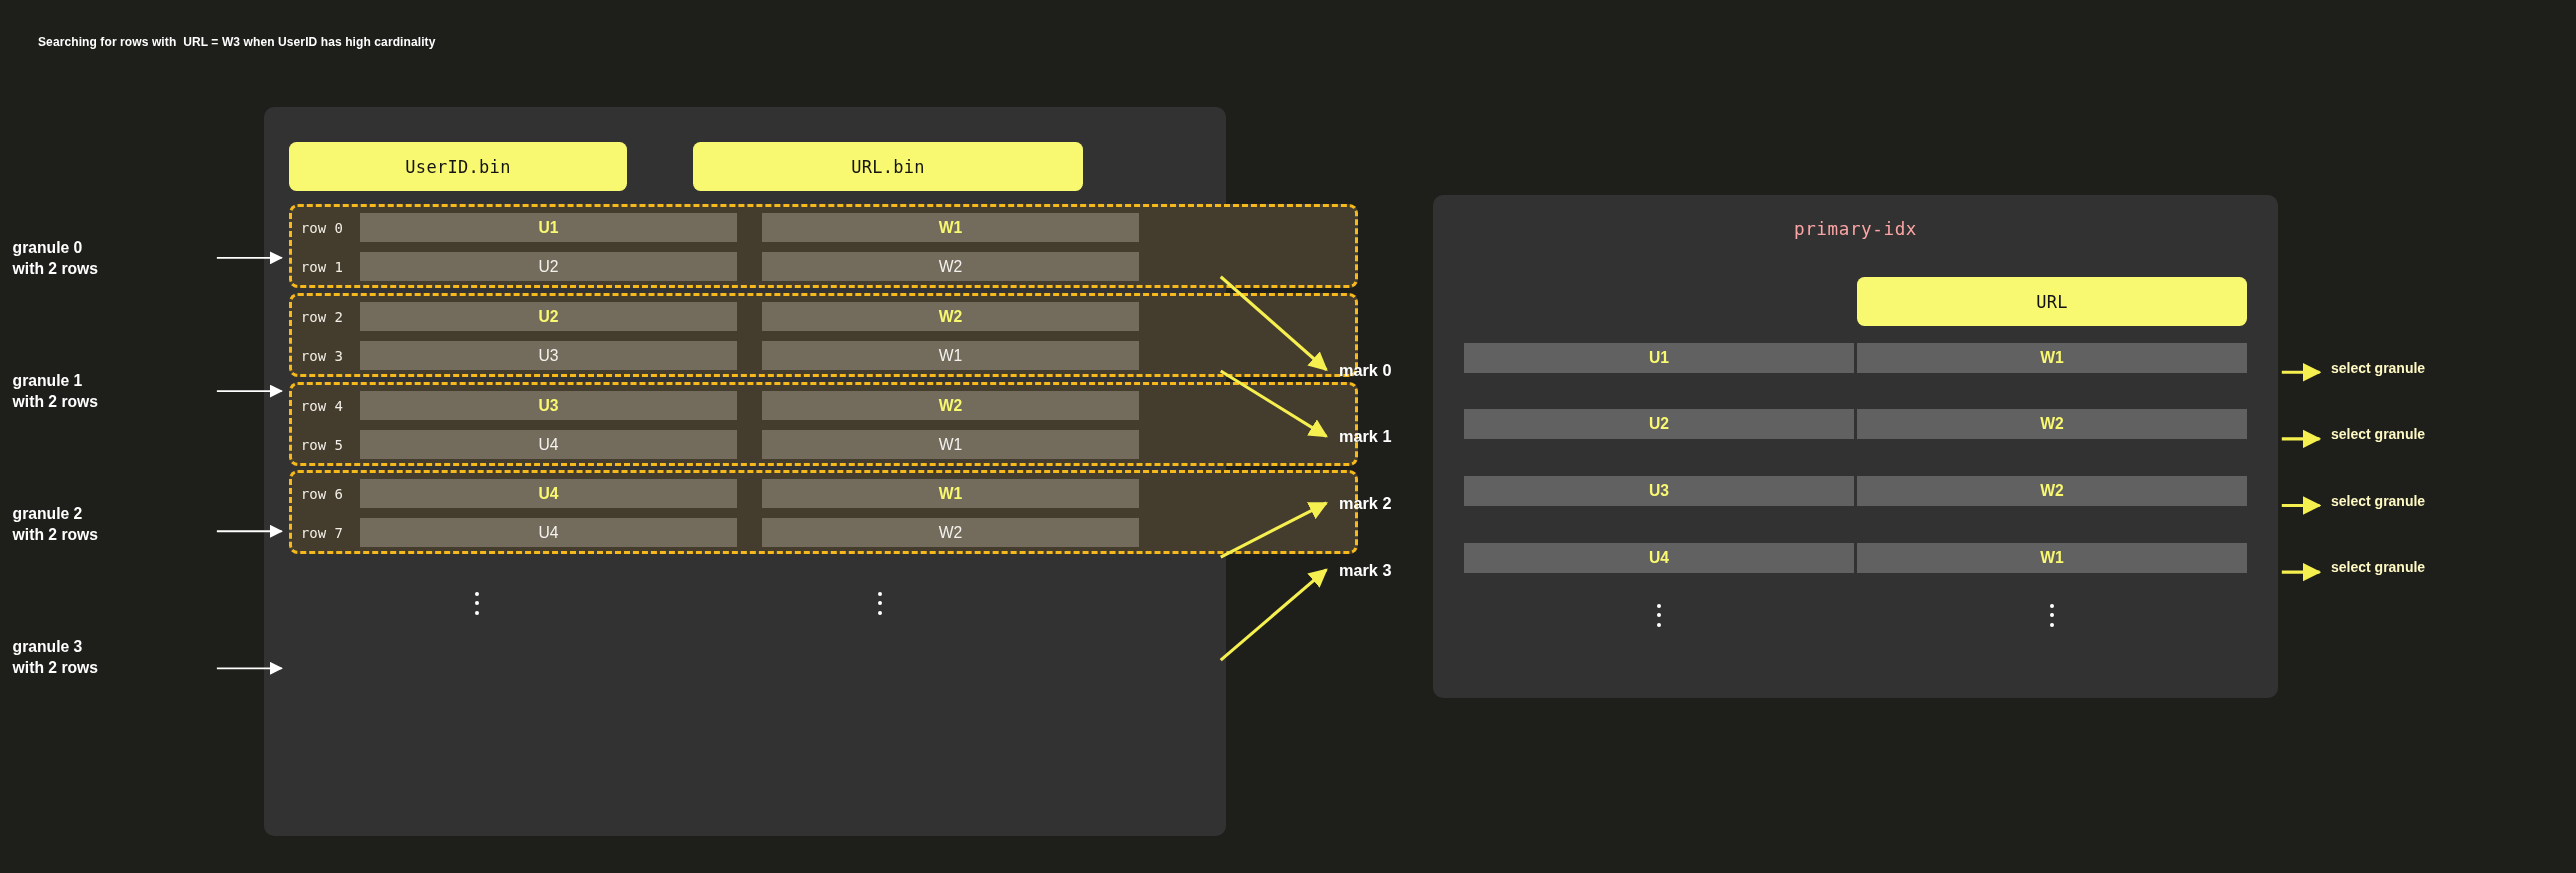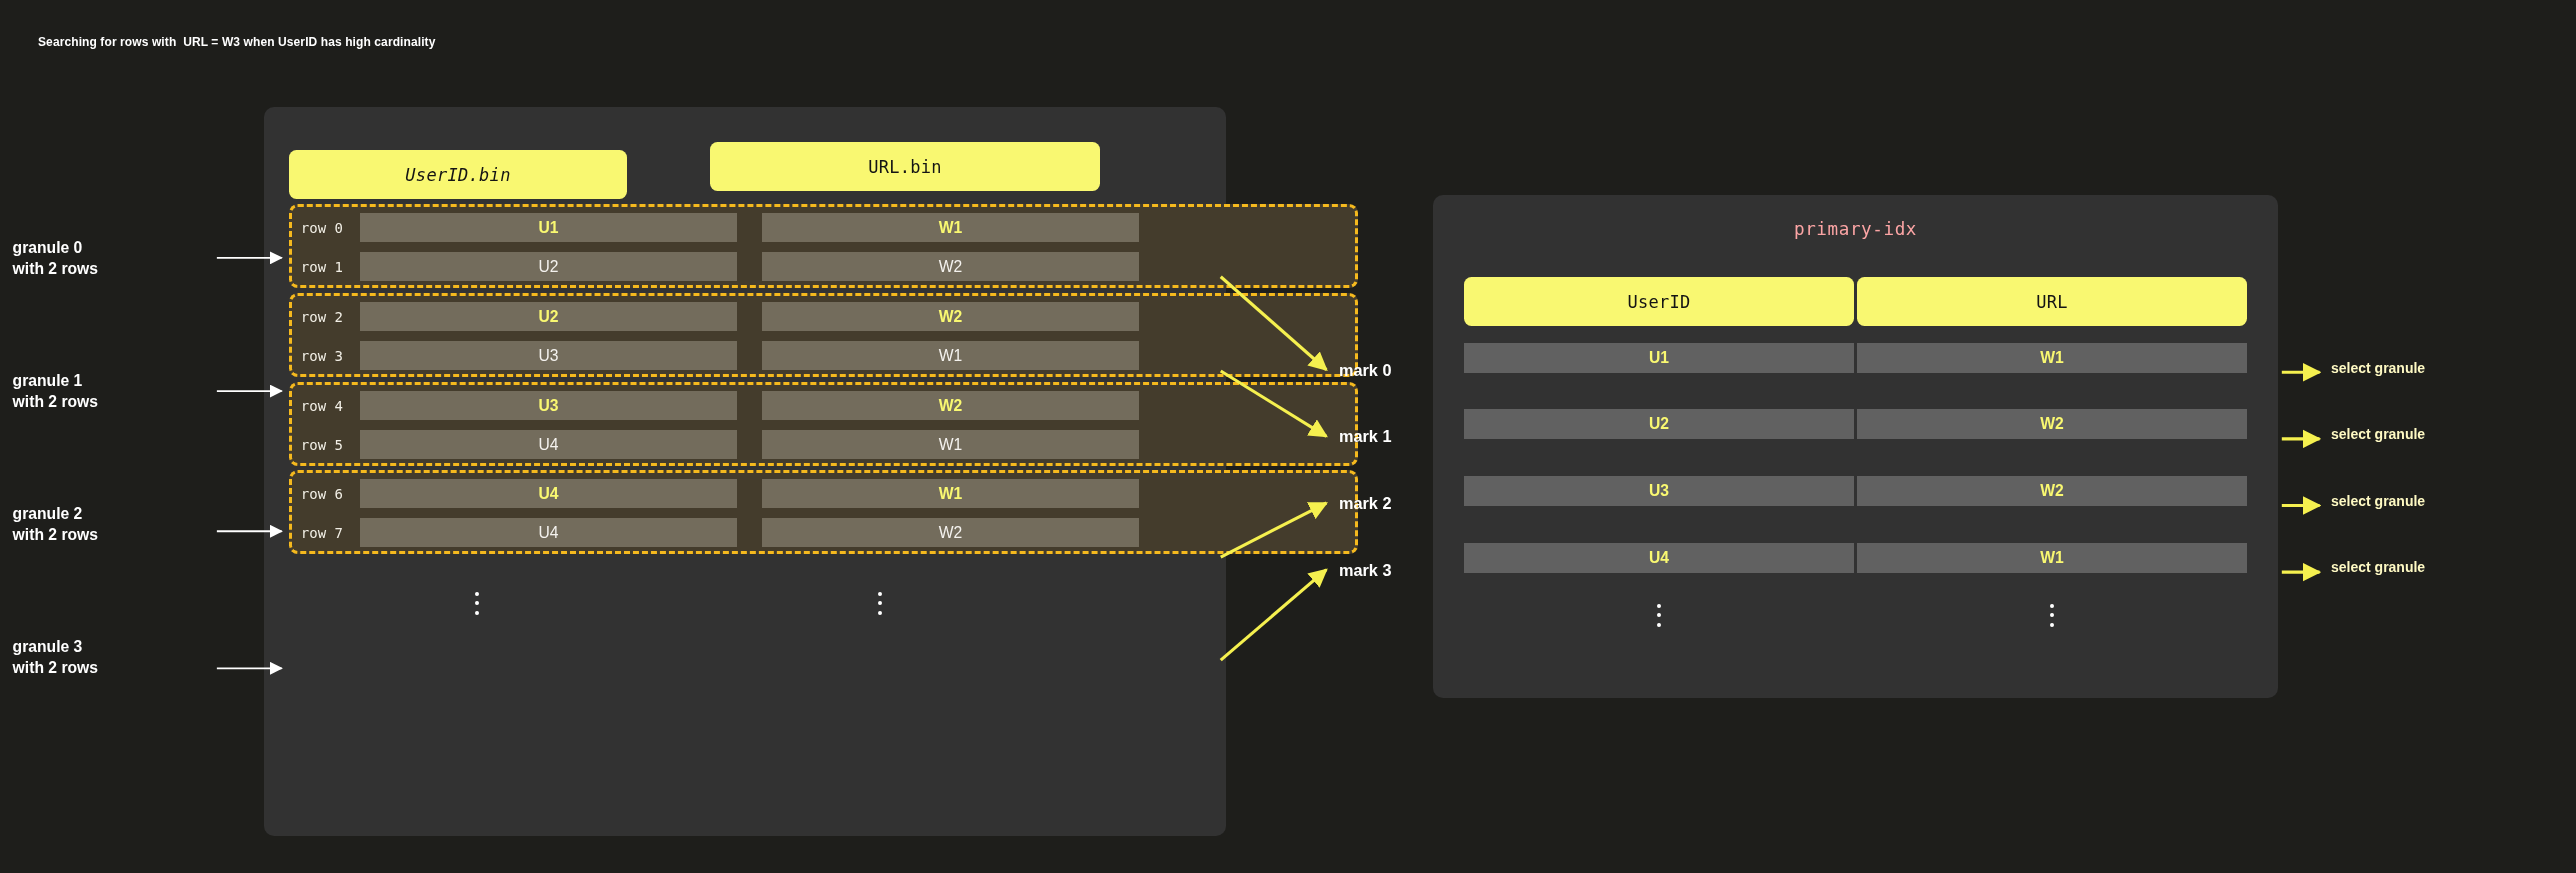--- a/index.html
+++ b/index.html
@@ -100,22 +100,22 @@
 </style>
 </head>
 <body>
 
 <div id="stage">
 
   <div class="title">Searching for rows with  URL = W3 when UserID has high cardinality</div>
 
   <div class="panel" id="data-panel">
 
-    <div class="col-head" style="left:25px; top:43px; width:338px;font-style:italic;">UserID.bin</div>
-    <div class="col-head" style="left:446px; top:35px; width:390px;">URL.bin</div>
+    <div class="col-head" style="left:25px; top:35px; width:338px;">UserID.bin</div>
+    <div class="col-head" style="left:429px; top:35px; width:390px;">URL.bin</div>
 
     <div class="granule" style="top:97px; height:84px;">
       <div class="rowlabel" style="top:6.3px;">row 0</div>
       <div class="rowlabel" style="top:45px;">row 1</div>
       <div class="cell hi" style="left:68px; top:6.3px; width:377px;">U1</div>
       <div class="cell hi" style="left:470px; top:6.3px; width:377px;">W1</div>
       <div class="cell norm" style="left:68px; top:45px; width:377px;">U2</div>
       <div class="cell norm" style="left:470px; top:45px; width:377px;">W2</div>
     </div>
 
@@ -168,21 +168,20 @@
 with 2 rows</div>
 
   <div class="mark-label" style="left:1339px; top:361px;">mark 0</div>
   <div class="mark-label" style="left:1339px; top:427px;">mark 1</div>
   <div class="mark-label" style="left:1339px; top:494px;">mark 2</div>
   <div class="mark-label" style="left:1339px; top:561px;">mark 3</div>
 
   <div class="panel" id="index-panel">
     <div class="panel-title">primary-idx</div>
 
-    <div class="col-head" style="left:31px;  top:82px; width:390px;">UserID</div>
     <div class="col-head" style="left:424px; top:82px; width:390px;">URL</div>
 
     <div class="idx-cell" style="left:31px;  top:148px; width:390px;">U1</div>
     <div class="idx-cell" style="left:424px; top:148px; width:390px;">W1</div>
 
     <div class="idx-cell" style="left:31px;  top:214px; width:390px;">U2</div>
     <div class="idx-cell" style="left:424px; top:214px; width:390px;">W2</div>
 
     <div class="idx-cell" style="left:31px;  top:281px; width:390px;">U3</div>
     <div class="idx-cell" style="left:424px; top:281px; width:390px;">W2</div>

